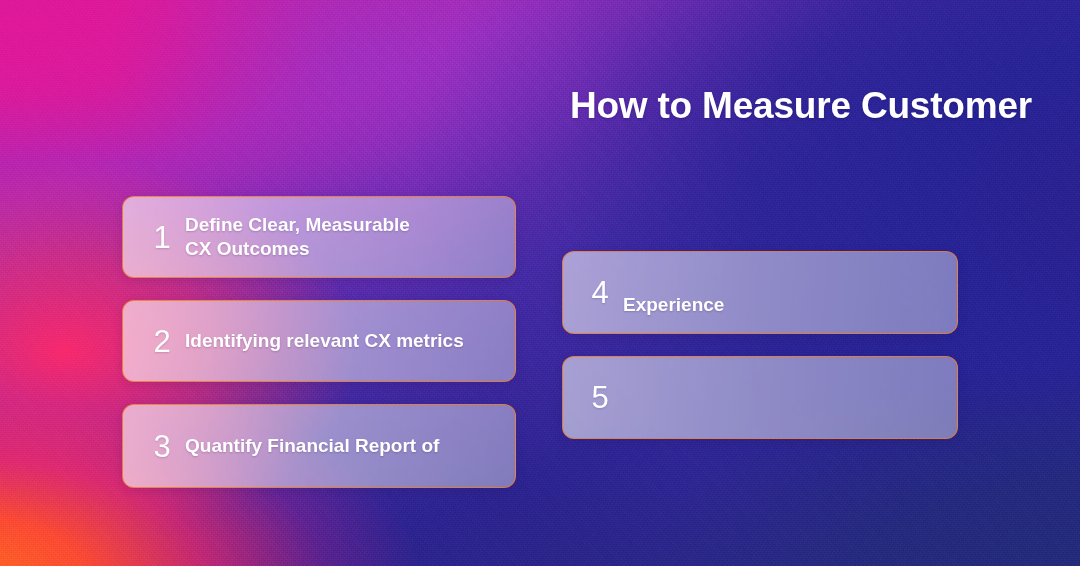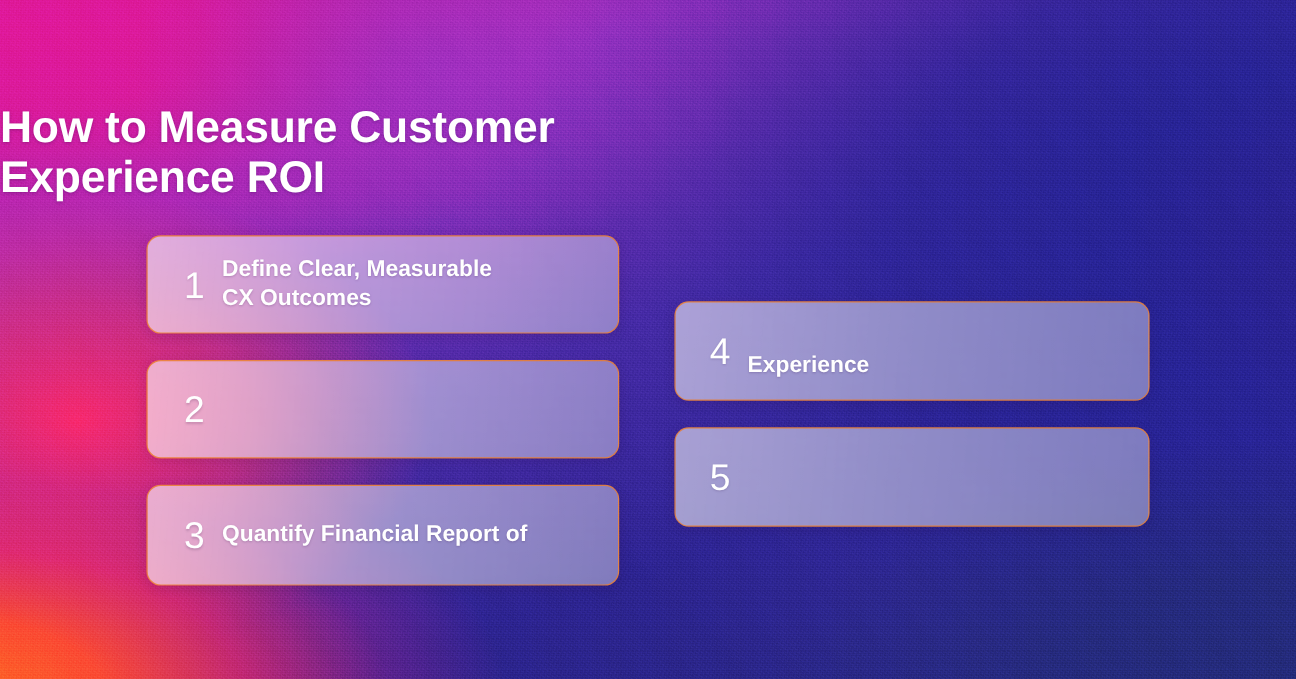--- a/index.html
+++ b/index.html
@@ -60,21 +60,21 @@
       repeating-linear-gradient(117deg, rgba(255,255,255,0.16) 0px, rgba(255,255,255,0.16) 1px, rgba(0,0,0,0.12) 1px, rgba(0,0,0,0.12) 2px, rgba(255,255,255,0.05) 2px, rgba(255,255,255,0.05) 3px),
       repeating-linear-gradient(27deg, rgba(0,0,0,0.14) 0px, rgba(0,0,0,0.14) 1px, rgba(255,255,255,0.11) 1px, rgba(255,255,255,0.11) 2px);
   }
 
   
   .title {
     position: absolute;
     left: 0;
     top: 60px;
     width: 1032px;
-    text-align: left;
+    text-align: right;
     color: #ffffff;
     font-size: 37px;
     font-weight: bold;
     line-height: 42px;
     letter-spacing: -0.2px;
     text-shadow: 0 1px 3px rgba(30,10,60,0.28);
   }
   .title-line { display: block; }
 
   
@@ -136,33 +136,33 @@
   <div class="bg-layer bg-blob-blue"></div>
   <div class="bg-layer bg-blob-navy"></div>
   <div class="bg-layer bg-blob-pinkmid"></div>
   <div class="bg-layer bg-blob-orange"></div>
   <div class="bg-layer bg-blob-violet"></div>
   <div class="bg-layer bg-grain"></div>
   <div class="bg-layer bg-grain2"></div>
 
   <h1 class="title">
     <span class="title-line">How to Measure Customer</span>
-    <span class="title-line">Experience ROI</span>
   </h1>
 
   <div class="card card-left" id="card-1">
     <div class="card-number">1</div>
     <div class="card-label">
       <span>Define Clear, Measurable</span><br>
       <span>CX Outcomes</span>
     </div>
   </div>
 
   <div class="card card-left" id="card-2">
     <div class="card-number">2</div>
+    <div class="card-label">Identifying relevant CX metrics</div>
   </div>
 
   <div class="card card-left" id="card-3">
     <div class="card-number">3</div>
     <div class="card-label">
       <span>Quantify Financial Report of</span><br>
     </div>
   </div>
 
   <div class="card card-right" id="card-4">

